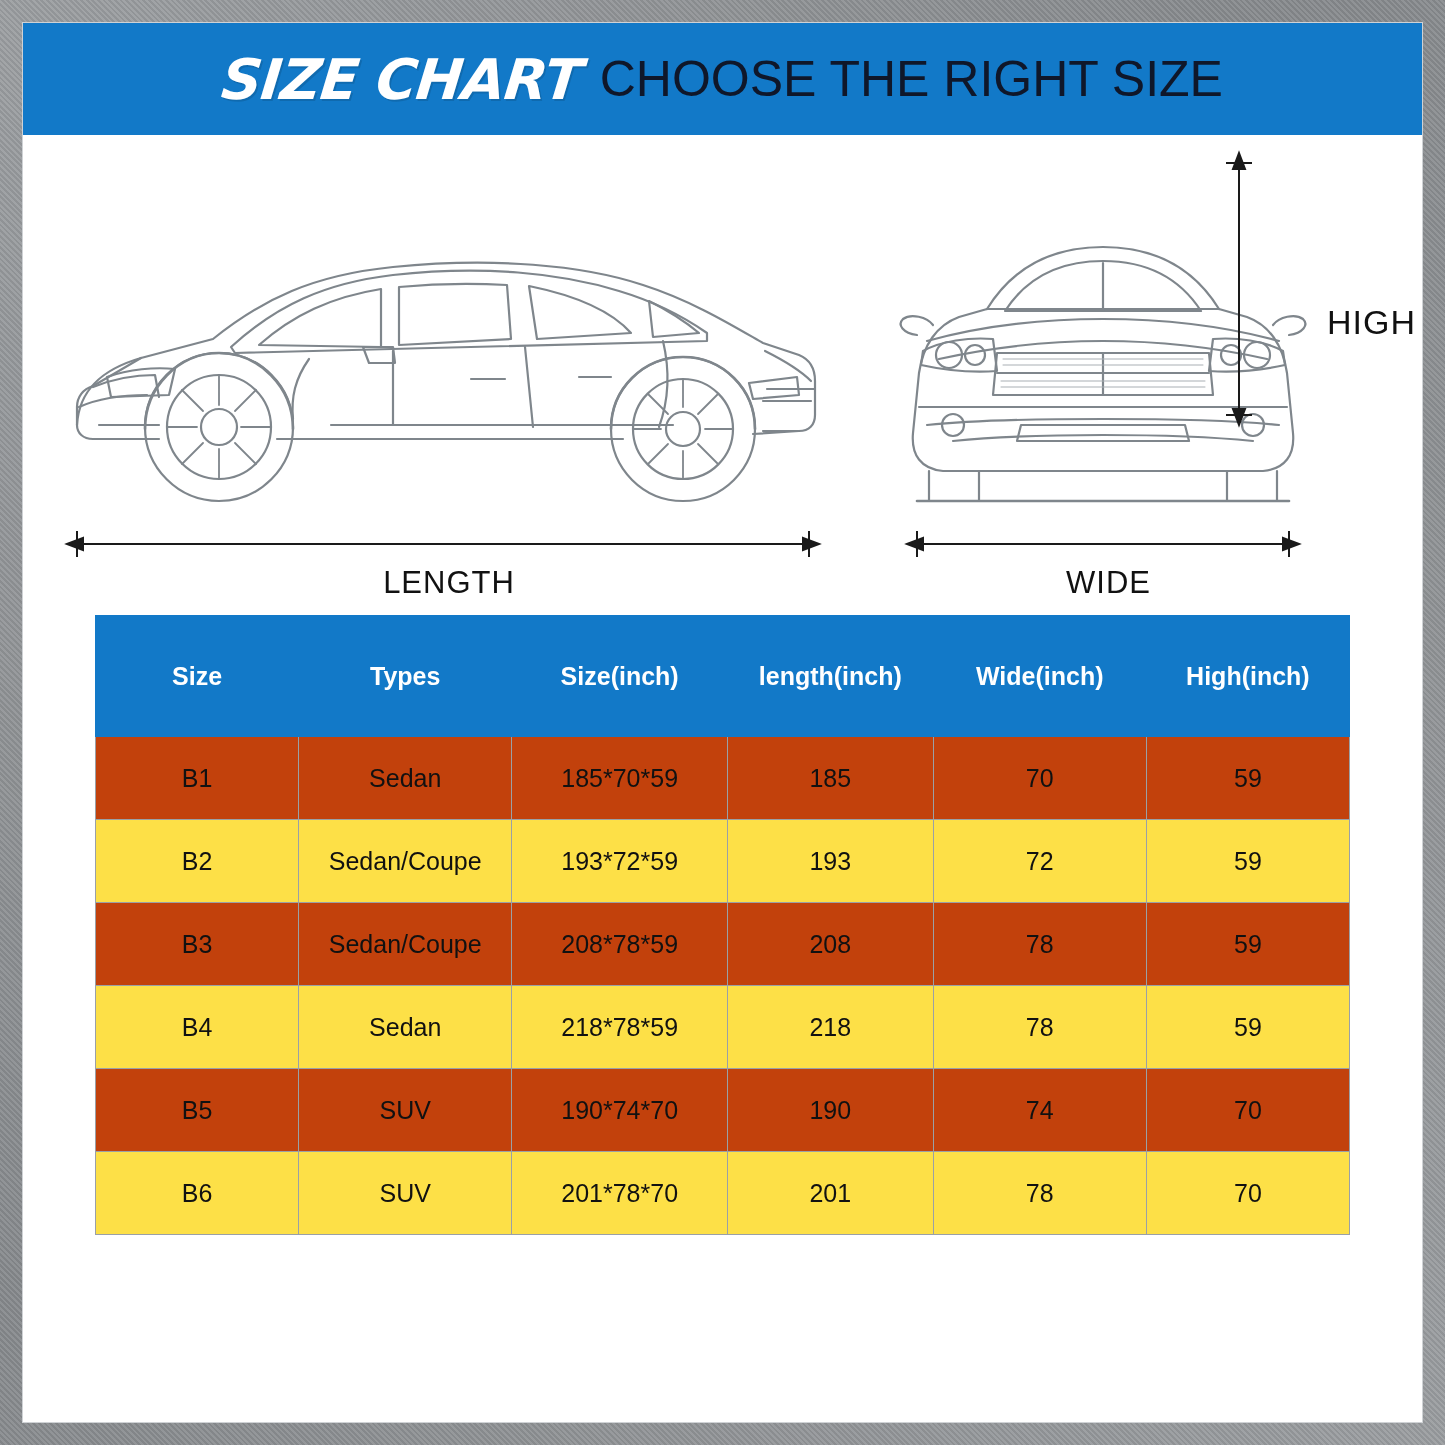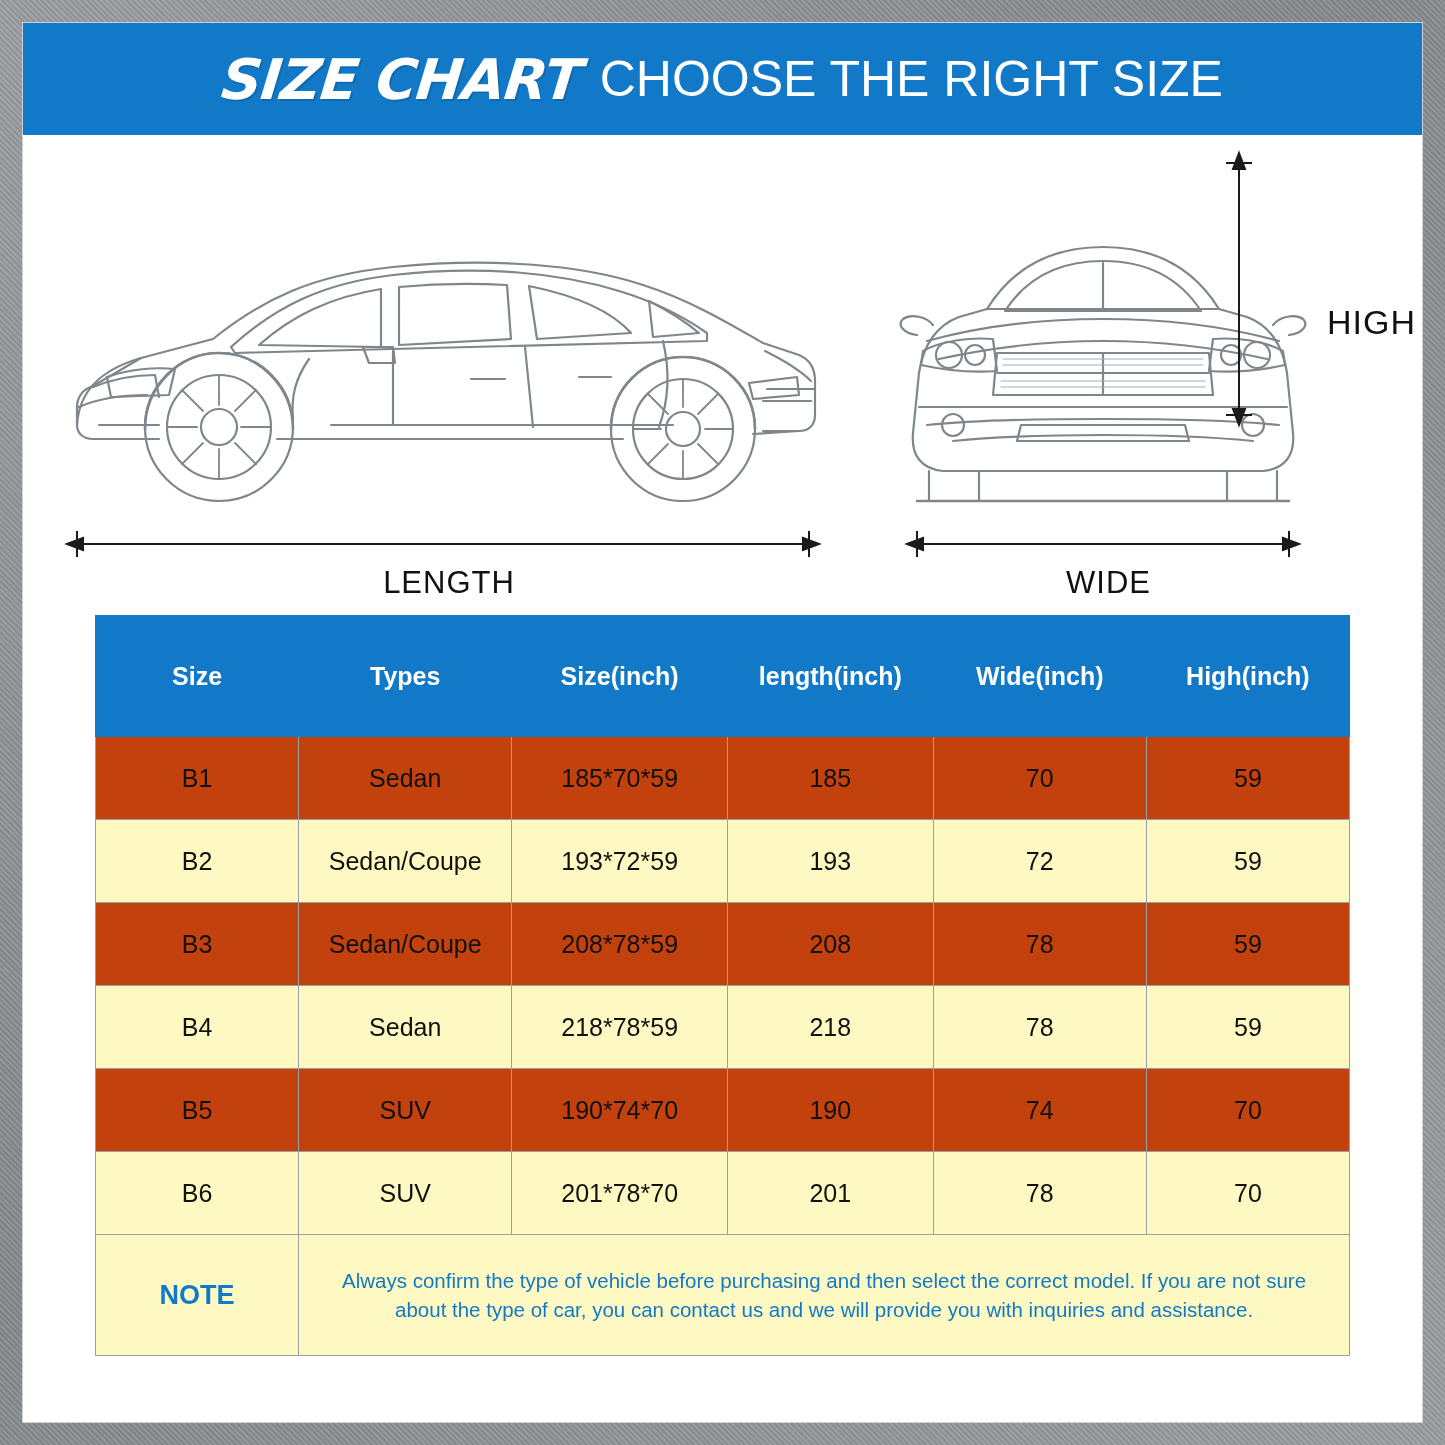--- a/index.html
+++ b/index.html
@@ -49,21 +49,21 @@
     color: #ffffff;
     font-weight: bold;
     font-size: 56px;
     letter-spacing: -1px;
     font-style: italic;
     transform: skewX(-6deg);
     text-shadow: 2px 2px 0 rgba(0,0,0,0.12);
     font-family: "DejaVu Sans", sans-serif;
   }
   .header .title-rest {
-    color: #ffffff;
+    color: #0f172a;
     font-size: 50px;
     letter-spacing: 0px;
     font-family: "Liberation Sans", sans-serif;
   }
   
   .illus {
     position: relative;
     height: 470px;
     min-height: 470px;
     display: flex;
@@ -131,21 +131,21 @@
     font-weight: bold;
     border-color: #1279c8;
   }
   tbody td {
     height: 80px;
     font-size: 25px;
     color: #111;
     background: #ffffff;
   }
   tbody tr.odd td.shaded { background: #c2410c; }
-  tbody td.white { background: #fef9c3; }
+  tbody td.white { background: #fde047; }
   col.c1 { width: 16.2%; }
   col.c2 { width: 17.0%; }
   col.c3 { width: 17.2%; }
   col.c4 { width: 16.4%; }
   col.c5 { width: 17.0%; }
   col.c6 { width: 16.2%; }
 
   .note-label {
     color: #1279c8;
     font-weight: bold;
@@ -373,22 +373,18 @@
             <td class="shaded">70</td>
           </tr>
           <tr>
             <td class="white">B6</td>
             <td class="white">SUV</td>
             <td class="white">201*78*70</td>
             <td class="white">201</td>
             <td class="white">78</td>
             <td class="white">70</td>
           </tr>
-          <tr class="note-row">
-            <td class="white note-label">NOTE</td>
-            <td class="white note-text" colspan="5">Always confirm the type of vehicle before purchasing and then select the correct model. If you are not sure about the type of car, you can contact us and we will provide you with inquiries and assistance.</td>
-          </tr>
         </tbody>
       </table>
     </div>
 
   </div>
 </div>
 
 </body></html>

